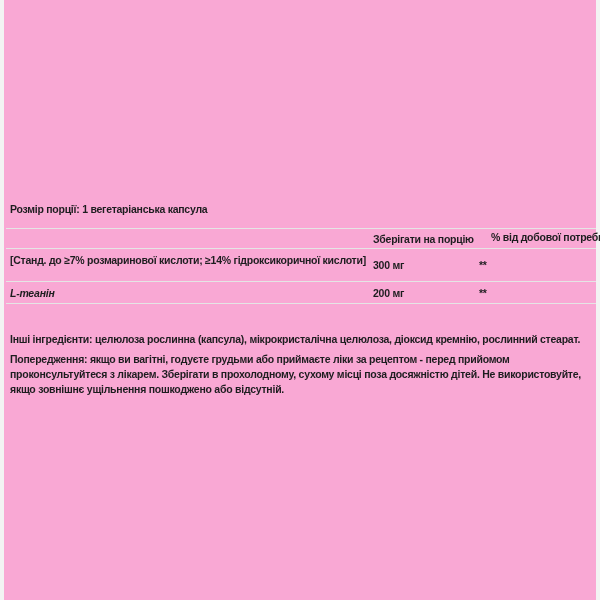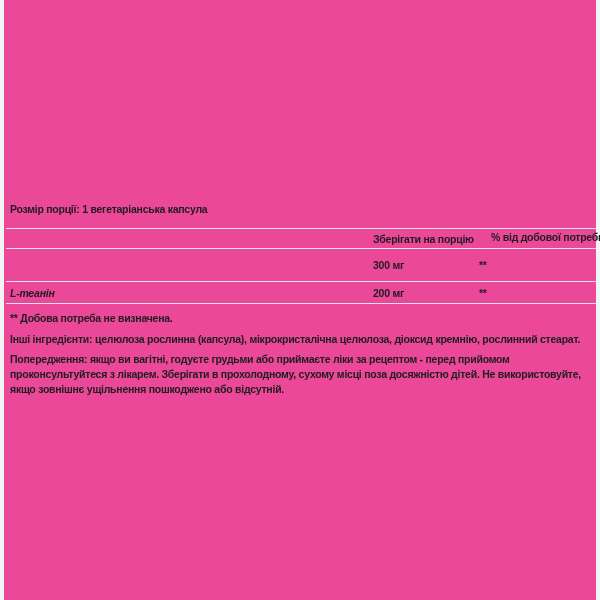--- a/index.html
+++ b/index.html
@@ -8,21 +8,21 @@
     width: 600px;
     height: 600px;
     background: #ffffff;
     overflow: hidden;
     font-family: "Liberation Sans", sans-serif;
   }
   .page {
     position: relative;
     width: 600px;
     height: 600px;
-    background: #ec4899;
+    background: #f9a8d4;
     color: #1d1d1f;
     font-weight: 700;
     font-size: 10.5px;
     letter-spacing: -0.25px;
   }
   .edge {
     position: absolute;
     top: 0;
     width: 4px;
     height: 600px;
@@ -60,31 +60,31 @@
   <div class="txt" style="left:10px; top:203px;">Розмір порції: 1 вегетаріанська капсула</div>
 
   <div class="hline" style="top:228px;"></div>
 
   <div class="txt col-amount" style="top:233px;">Зберігати на порцію</div>
   <div class="txt col-dv" style="top:231px;margin-left:12px;">% від добової потреби</div>
 
   <div class="hline" style="top:248px;"></div>
 
   <div class="txt" style="left:10px; top:254px;">
+    <div class="row-name">[Станд. до ≥7% розмаринової кислоти; ≥14% гідроксикоричної кислоти]</div>
   </div>
   <div class="txt col-amount" style="top:259px;">300 мг</div>
   <div class="txt col-dv" style="top:259px;">**</div>
 
   <div class="hline" style="top:281px;"></div>
 
   <div class="txt" style="left:10px; top:287px;font-style:italic;">L-теанін</div>
   <div class="txt col-amount" style="top:287px;text-align:center;">200 мг</div>
   <div class="txt col-dv" style="top:287px;">**</div>
 
   <div class="hline" style="top:303px;"></div>
 
-  <div class="txt" style="left:10px; top:312px;">** Добова потреба не визначена.</div>
 
   <div class="para" style="top:332px;">Інші інгредієнти: целюлоза рослинна (капсула), мікрокристалічна целюлоза, діоксид кремнію, рослинний стеарат.</div>
 
   <div class="para" style="top:352px;">Попередження: якщо ви вагітні, годуєте грудьми або приймаєте ліки за рецептом - перед прийомом проконсультуйтеся з лікарем. Зберігати в прохолодному, сухому місці поза досяжністю дітей. Не використовуйте, якщо зовнішнє ущільнення пошкоджено або відсутній.</div>
 
 </div>
 
 </body></html>

